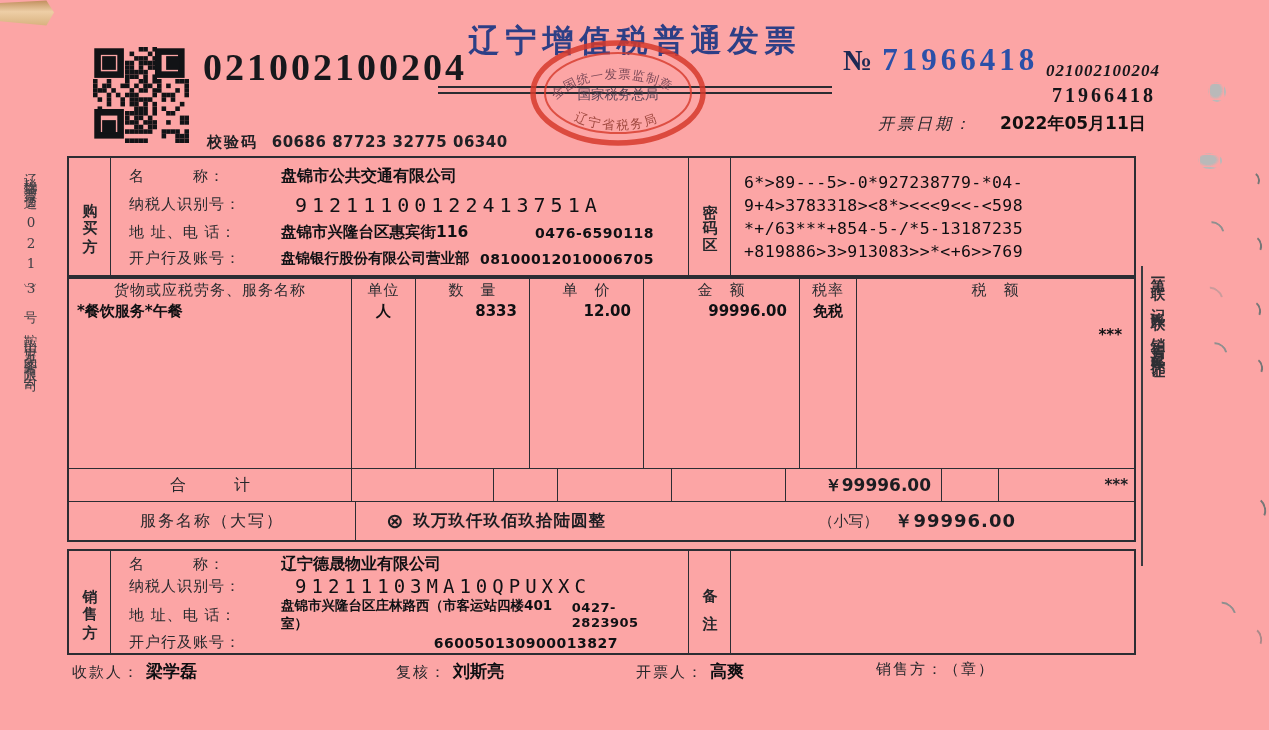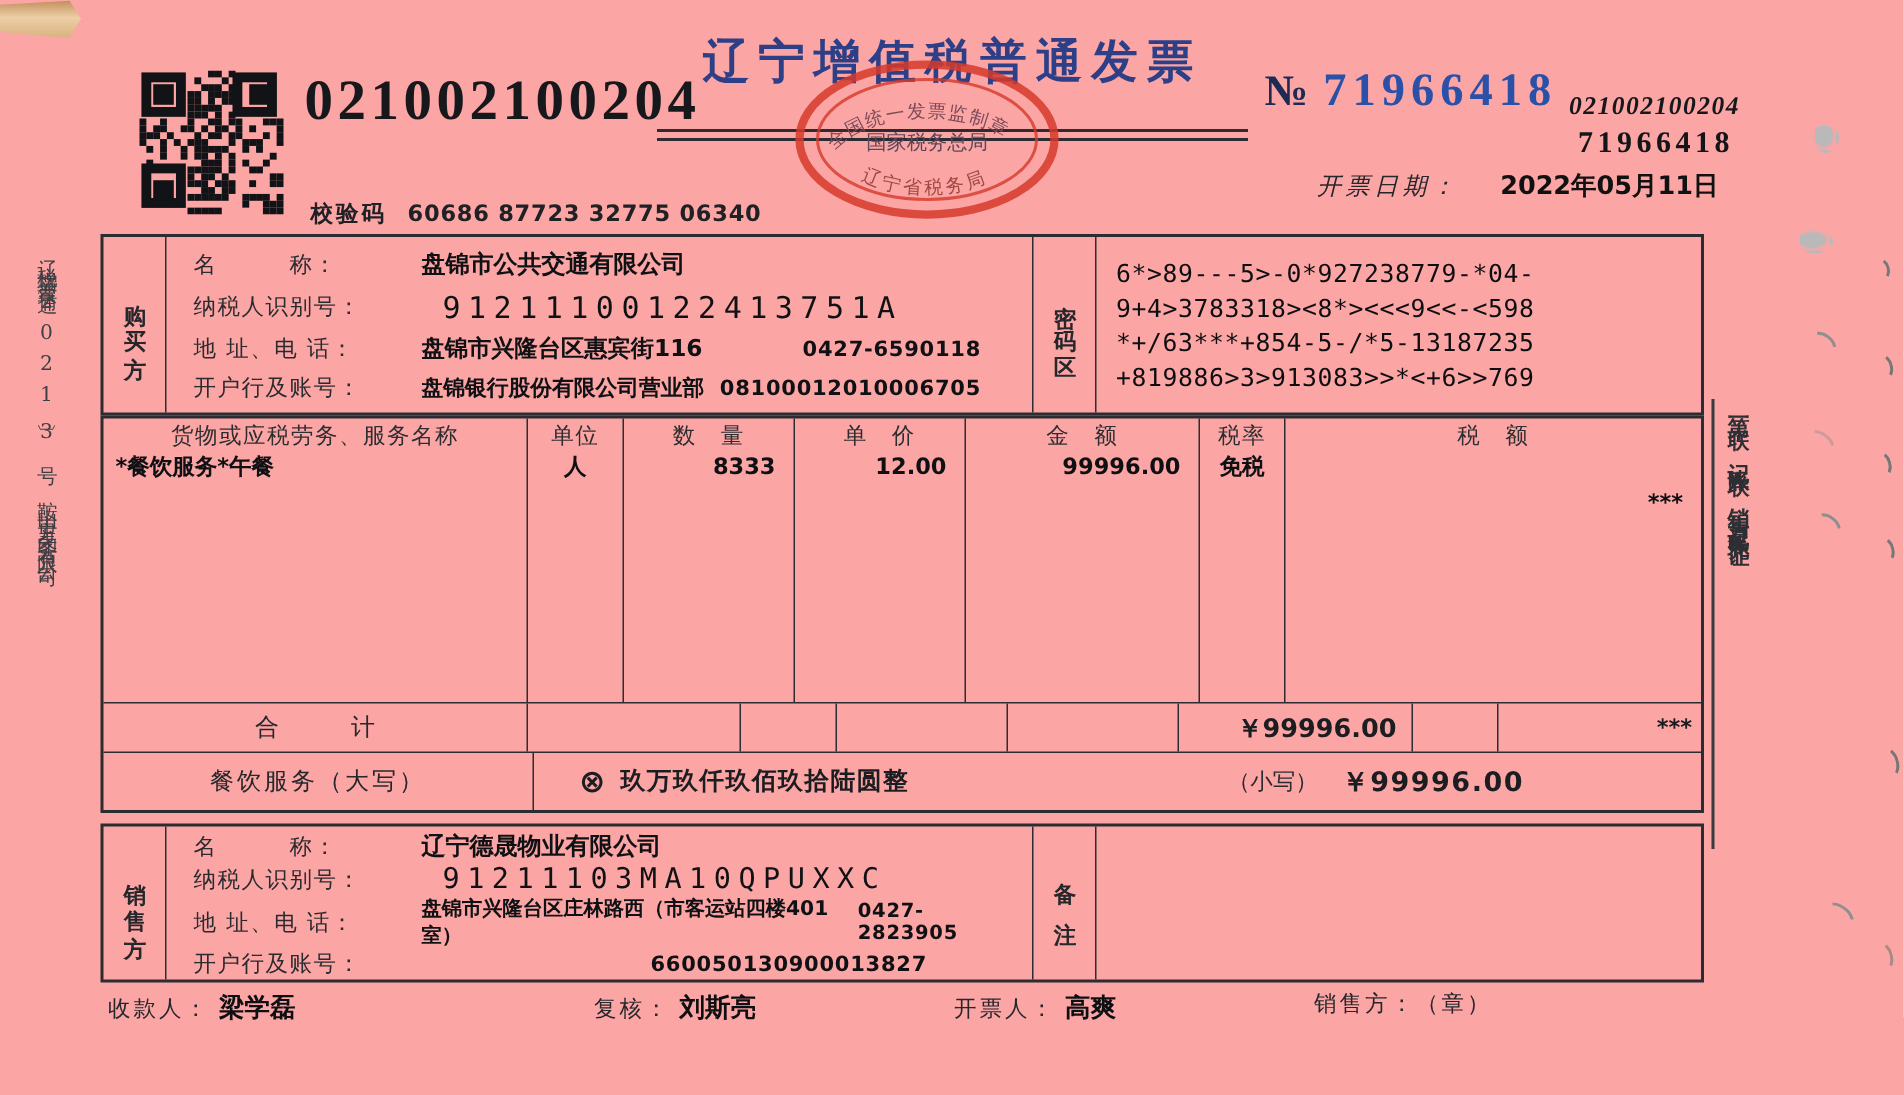--- a/index.html
+++ b/index.html
@@ -333,21 +333,21 @@
         <span class="flabel">名　　　称：</span>
         <span class="fval" style="font-size:16px">盘锦市公共交通有限公司</span>
       </div>
       <div class="frow">
         <span class="flabel">纳税人识别号：</span>
         <span class="tin">91211100122413751A</span>
       </div>
       <div class="frow">
         <span class="flabel">地 址、电 话：</span>
         <span class="fval">盘锦市兴隆台区惠宾街116</span>
-        <span class="fval2">0427-6590118</span>
+        <span class="fval2">0476-6590118</span>
       </div>
       <div class="frow">
         <span class="flabel">开户行及账号：</span>
         <span class="fval" style="font-size:14.5px">盘锦银行股份有限公司营业部</span>
         <span class="fval2">08100012010006705</span>
       </div>
     </div>
     <div class="vlabel sp3" style="border-left:none">密码区</div>
     <div class="pwd-content">
       <div>6*&gt;89---5&gt;-0*927238779-*04-</div>
@@ -398,21 +398,21 @@
       <div class="tcell c-price"></div>
       <div class="tcell c-amt">
           <span class="tval">￥99996.00</span>
         </div>
       <div class="tcell c-rate"></div>
       <div class="tcell c-tax">
           <span class="tval" style="font-size:15px;padding-right:6px">***</span>
         </div>
     </div>
     <div class="sum-row">
-      <div class="sum-label">餐饮服务（大写）</div>
+      <div class="sum-label">服务名称（大写）</div>
       <div class="sum-content">
         <span class="sum-sym">⊗</span>
         <span class="sum-words">玖万玖仟玖佰玖拾陆圆整</span>
         <span class="sum-small">
           <span class="lbl">（小写）</span>
           <span class="val">￥99996.00</span>
         </span>
       </div>
     </div>
   </div>

